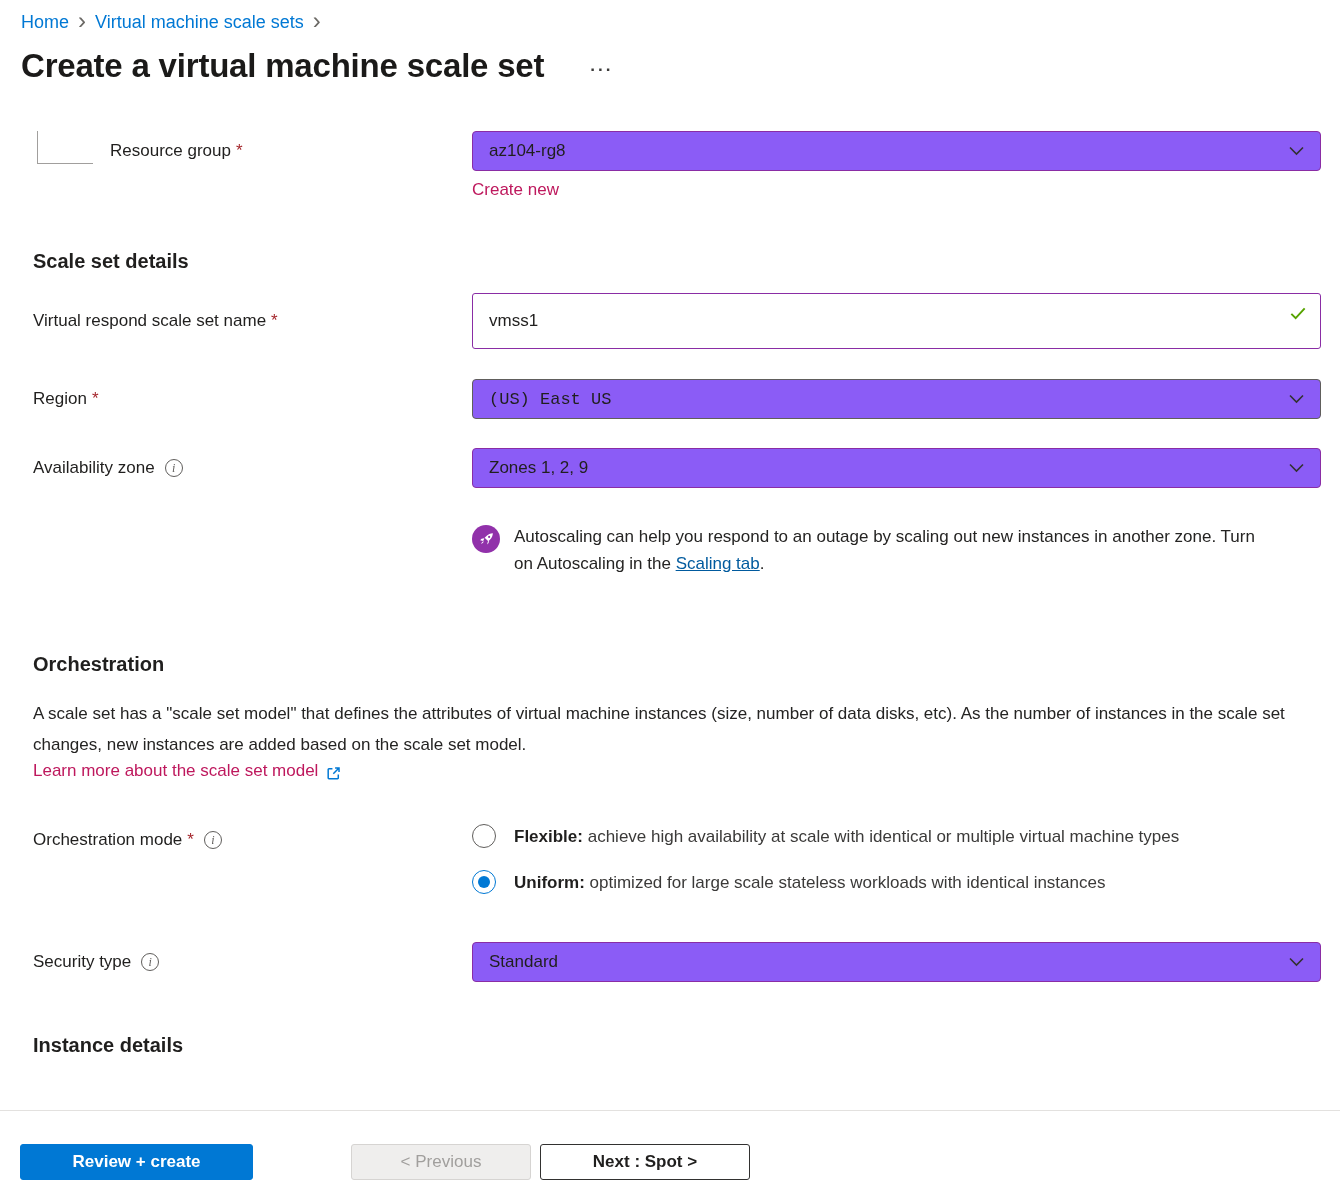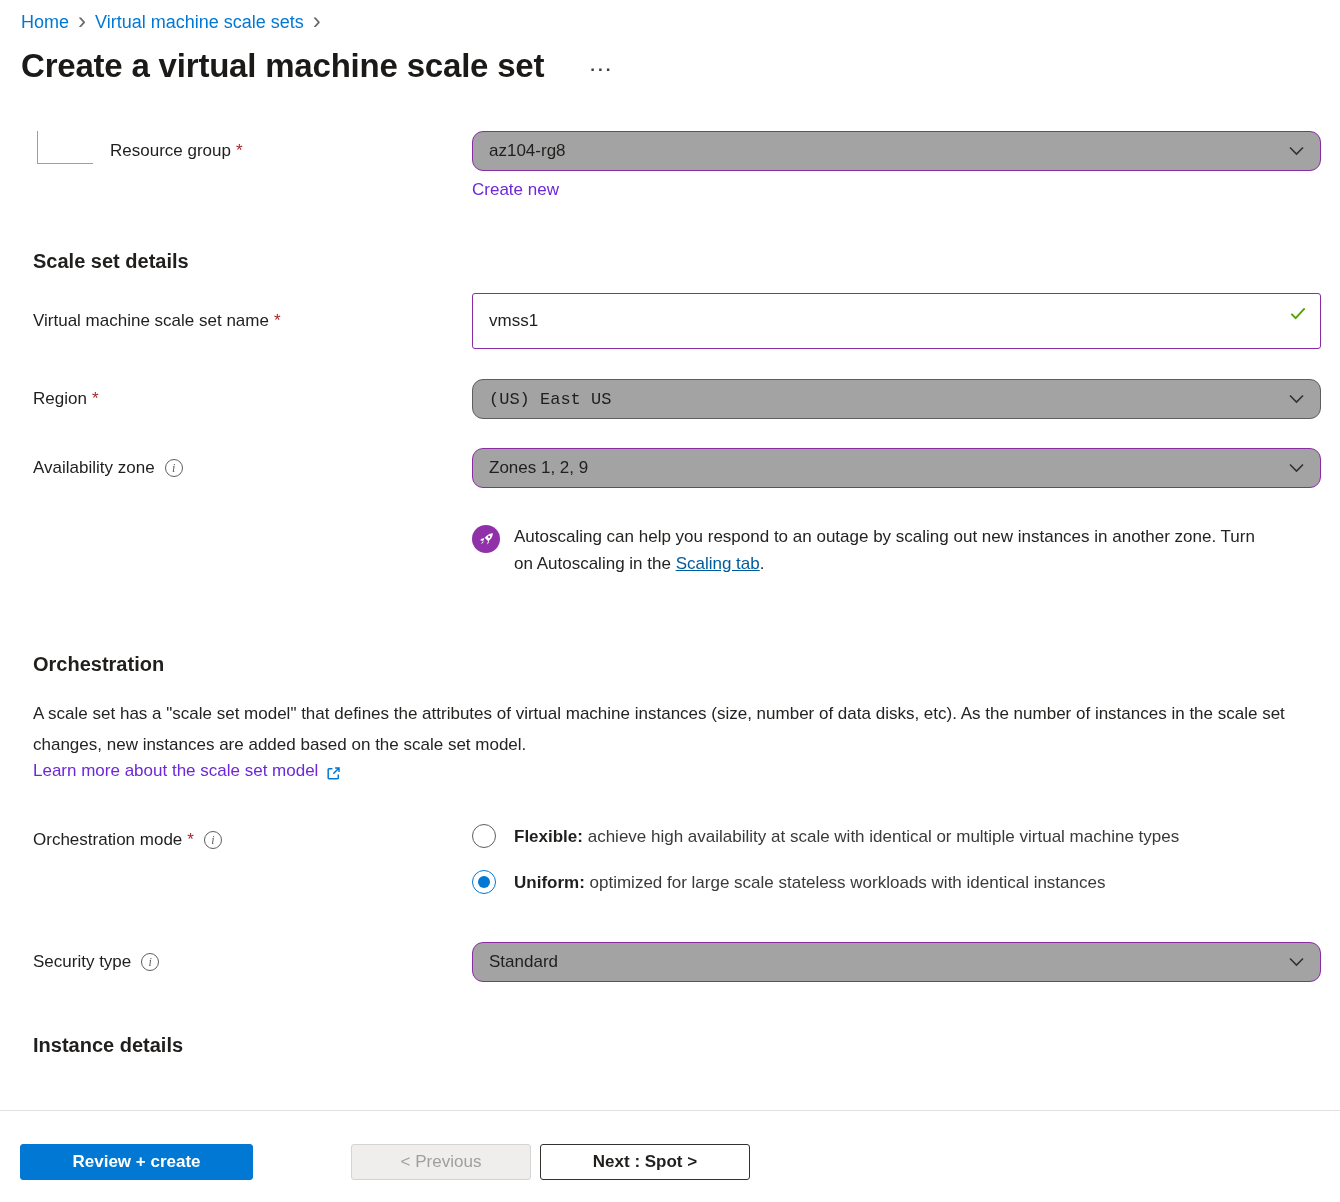--- a/index.html
+++ b/index.html
@@ -25,34 +25,34 @@
   .req { color:#a4262c; margin-left:5px; }
   .info-icon {
     display:inline-flex; align-items:center; justify-content:center;
     width:18px; height:18px; border:1px solid #605e5c; border-radius:50%;
     font-size:12px; color:#605e5c; margin-left:10px;
     font-family:"Liberation Serif", serif; font-style:italic; cursor:pointer;
   }
   .control { width:849px; position:relative; }
 
   .select-box {
-    height:40px; border:1px solid #8a2da5; border-radius:11px;
+    height:40px; border:1px solid #8a2da5; border-radius:4px;
     display:flex; align-items:center; justify-content:space-between;
-    padding:0 16px; cursor:pointer; background:#a3a3a3; color:#201f1e;
+    padding:0 16px; cursor:pointer; background:#8b5cf6; color:#201f1e;
   }
   .select-box.gray { border-color:#605e5c;font-family:Liberation Mono, monospace; }
   .chev { flex:0 0 auto; margin-left:12px; }
 
   .text-input {
     width:100%; height:56px; border:1px solid #8a2da5; border-radius:3px;
     padding:0 40px 0 16px; font:inherit; color:#201f1e; outline:none;
   }
   .valid-check { position:absolute; right:13px; top:10px; }
 
-  .link { color:#6d28d9; text-decoration:none; cursor:pointer; }
+  .link { color:#be185d; text-decoration:none; cursor:pointer; }
   .create-new { display:inline-block; margin-top:9px; font-size:17px; }
 
   
   .rg-block { position:relative; margin-top:46px; }
   .tree-line {
     position:absolute; left:37px; top:0; width:56px; height:33px;
     border-left:1px solid #a19f9d; border-bottom:1px solid #a19f9d;
   }
   .rg-row { display:flex; align-items:flex-start; padding-left:110px; }
   .rg-row .form-label { width:362px; height:40px; }
@@ -149,21 +149,21 @@
       </div>
       <a class="link create-new">Create new</a>
     </div>
   </div>
 </div>
 
 <h2 class="section heading-ssd">Scale set details</h2>
 
 <div class="form-row row-name">
   <div class="form-label">
-    <span>Virtual machine scale set name</span>
+    <span>Virtual respond scale set name</span>
     <span class="req">*</span>
   </div>
   <div class="control">
     <input class="text-input" type="text" value="vmss1" style="">
     <svg class="valid-check" width="20" height="20" viewBox="0 0 24 24">
         <path d="M4 13l5.2 5.2L20 6.5" fill="none" stroke="#57a300" stroke-width="2.3"></path>
       </svg>
   </div>
 </div>
 

